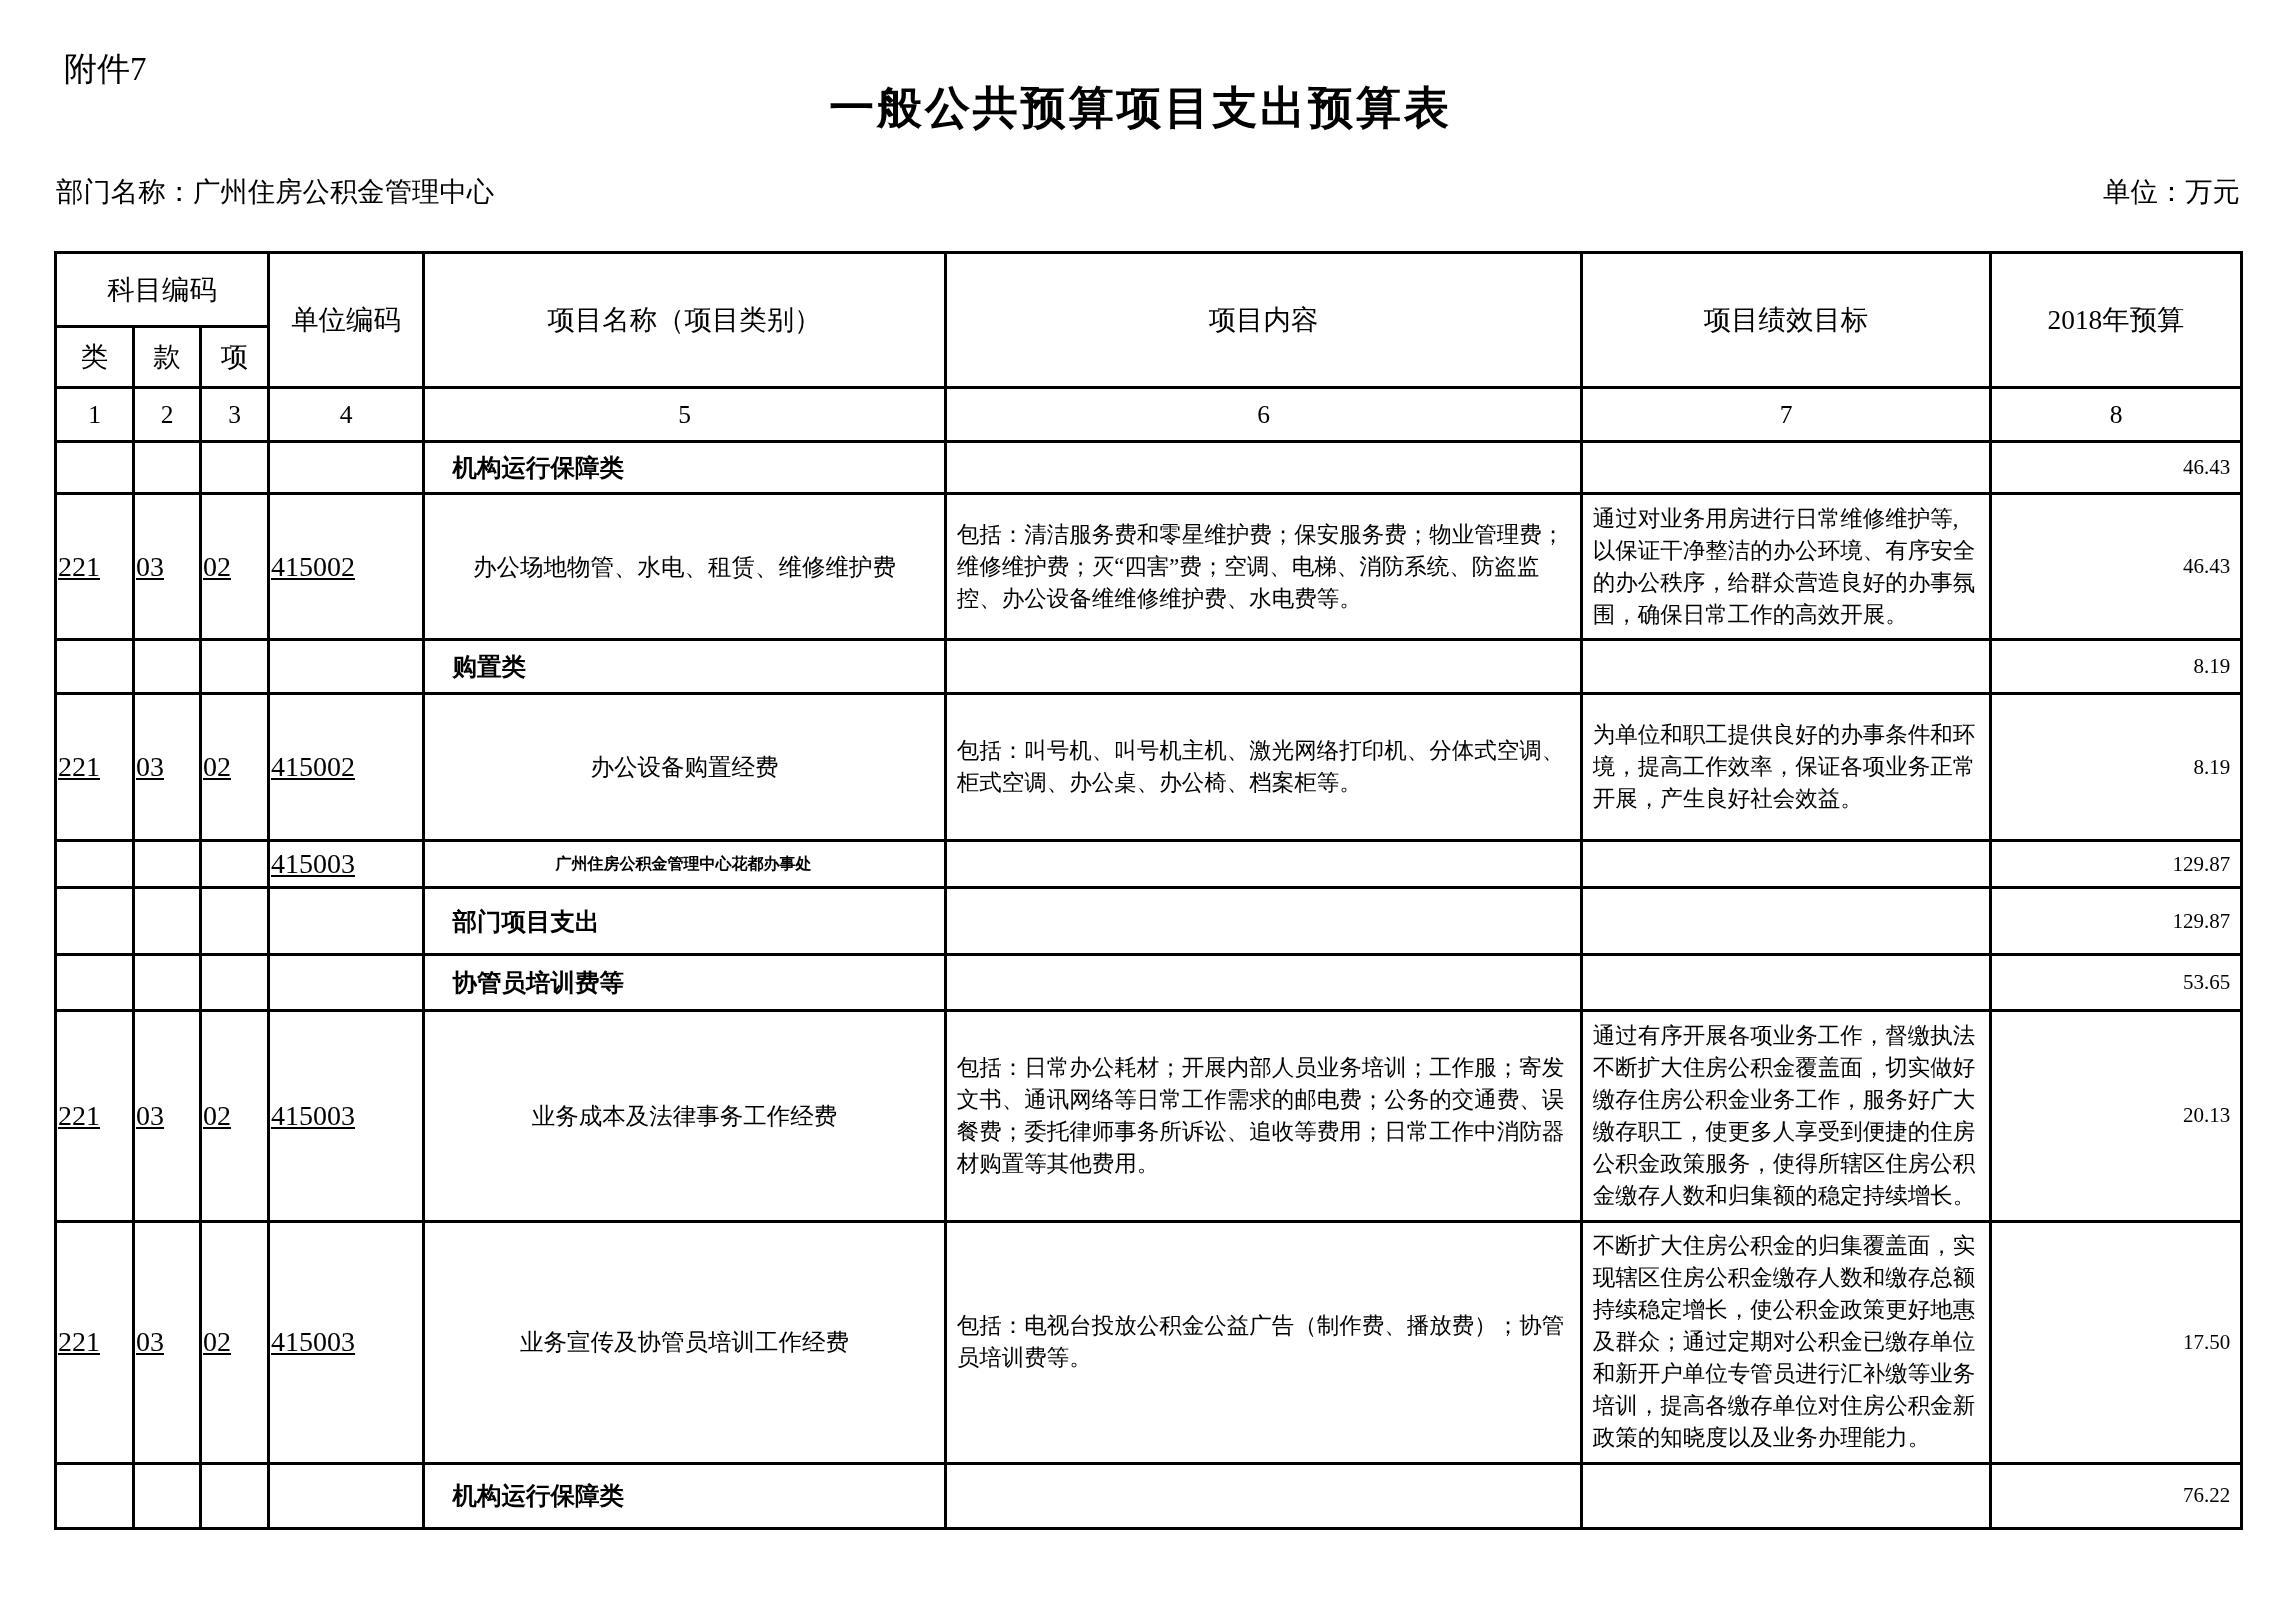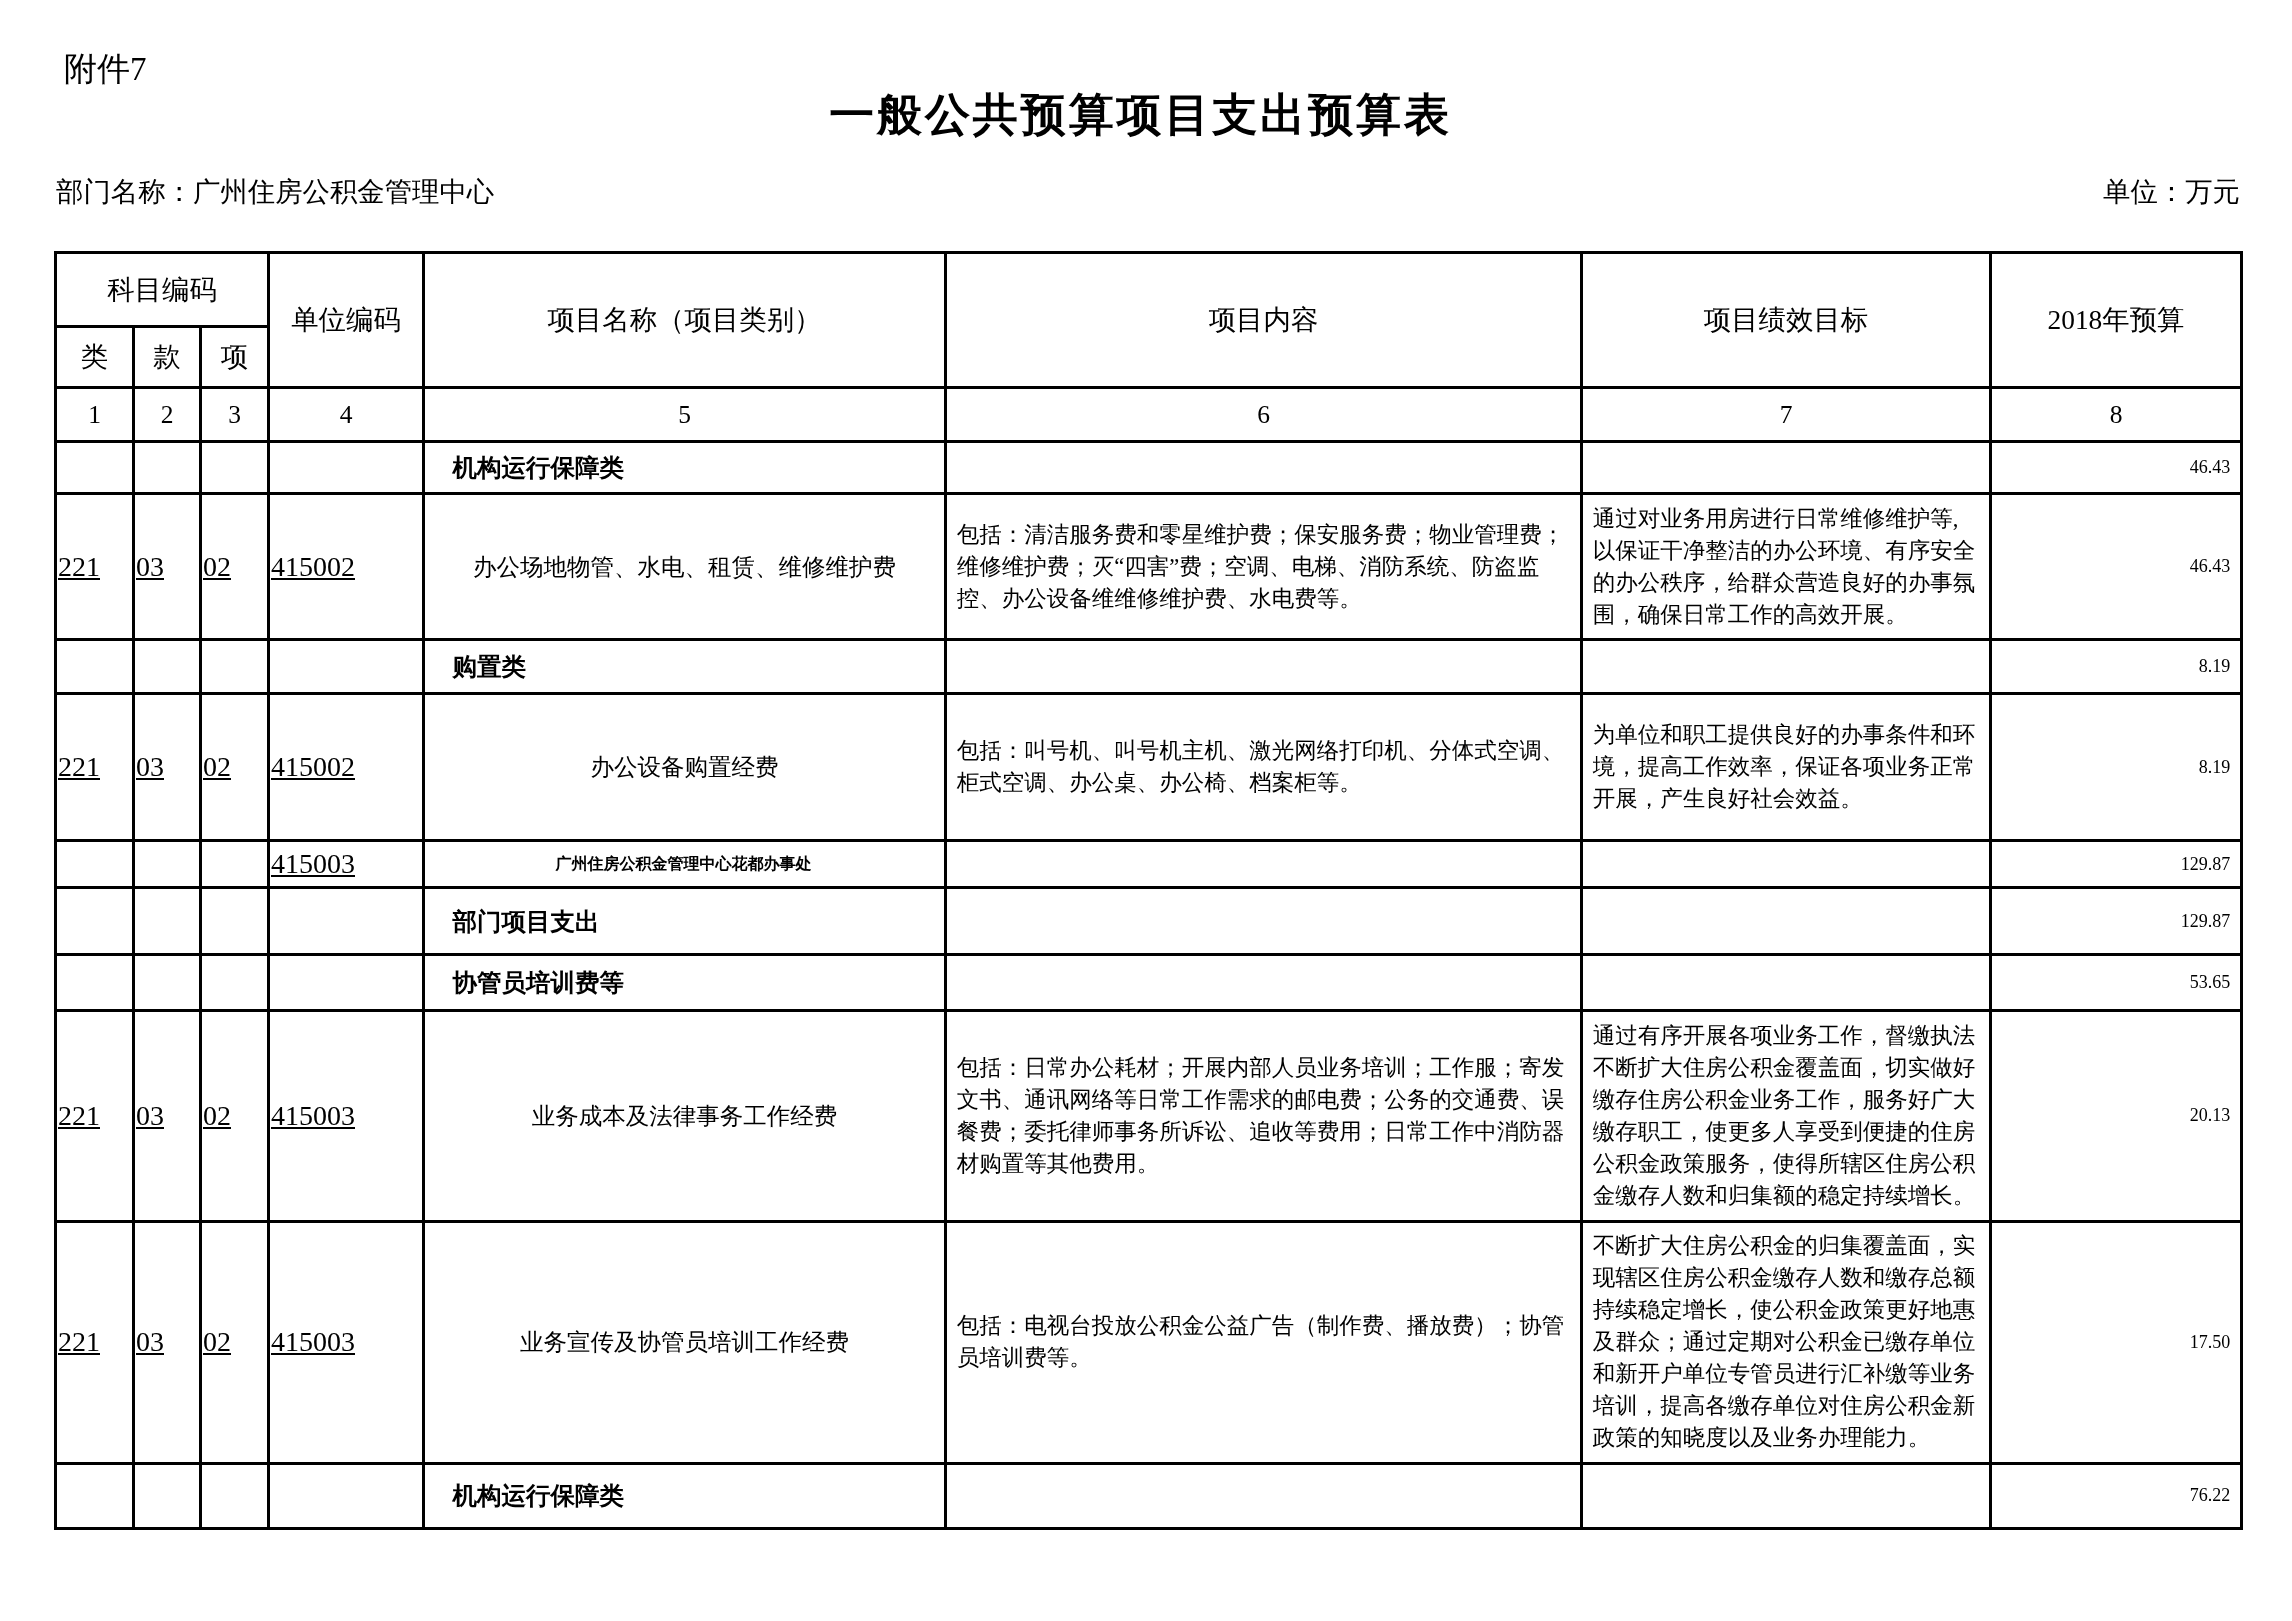--- a/index.html
+++ b/index.html
@@ -9,21 +9,21 @@
     font-family:"Liberation Serif","DejaVu Serif",serif;
     color:#000;
   }
   .page { position:relative; width:2293px; height:1621px; overflow:hidden; }
   .attachment {
     position:absolute; left:64px; top:47px;
     font-size:33px;
   }
   .title {
     position:absolute; left:0; right:12px; top:74px;
-    margin:11px; text-align:center;
+    margin:4px; text-align:center;
     font-size:45px; font-weight:bold; letter-spacing:2.9px;
   }
   .meta-row {
     position:absolute; top:174px; left:56px; width:2184px;
     display:flex; justify-content:space-between;
     font-size:27.4px;
   }
   table.budget {
     position:absolute; top:251px; left:54px;
     width:2186px; border-collapse:collapse; table-layout:fixed;
@@ -44,21 +44,21 @@
   tr.row-category td.name-cell {
     font-weight:bold; text-align:left; padding-left:27.4px; font-size:24.5px;
   }
   tr.row-unit td.name-cell {
     font-weight:bold; text-align:center; padding-left:5.9px; font-size:16px;
   }
   td.content-cell, td.goal-cell {
     text-align:left; font-size:22.5px; line-height:1.42; padding:7.8px 9.8px;
   }
   td.budget-cell {
-    text-align:right; font-size:18px; padding-right:9.8px;
+    text-align:right; font-size:21px; padding-right:9.8px;
   }
 </style>
 </head>
 <body>
 
 <div class="page">
   <div class="attachment">附件7</div>
   <h1 class="title">一般公共预算项目支出预算表</h1>
   <div class="meta-row">
     <span>部门名称：广州住房公积金管理中心</span>

